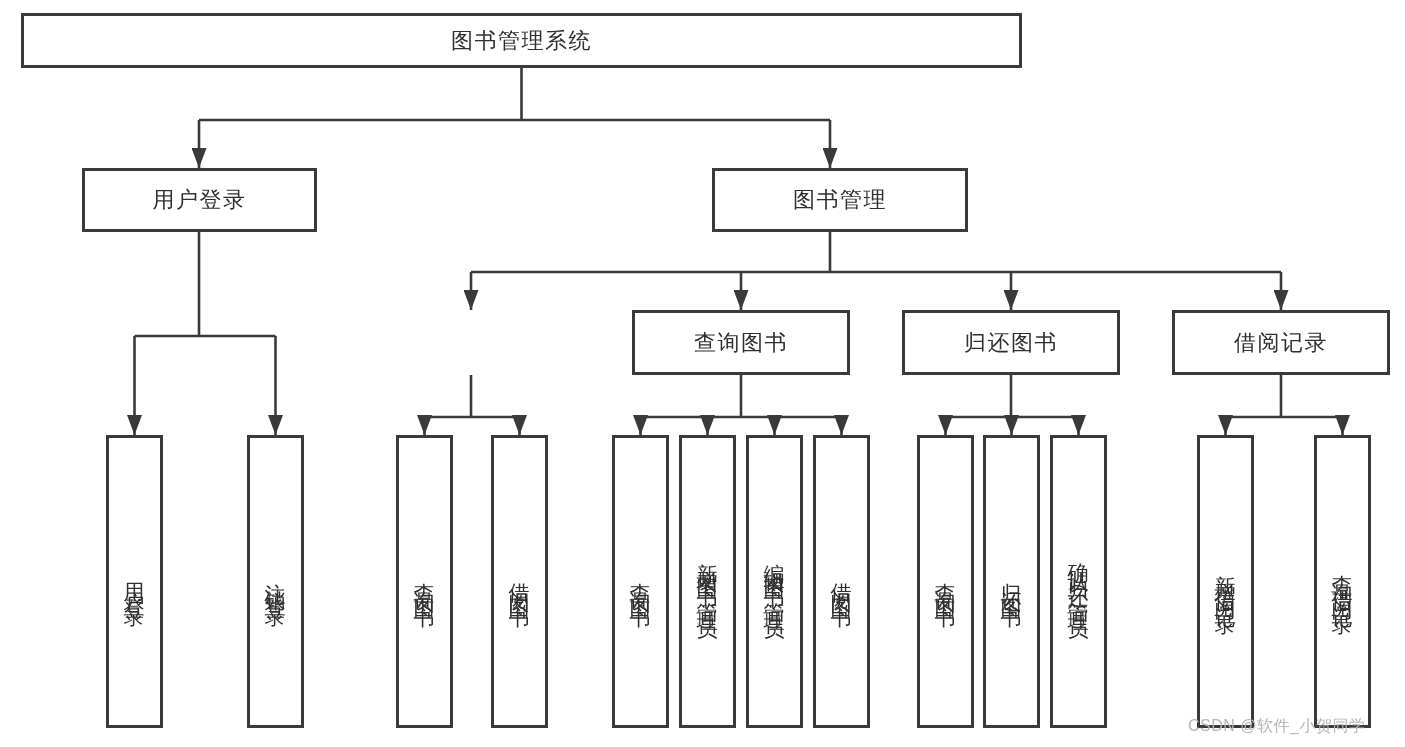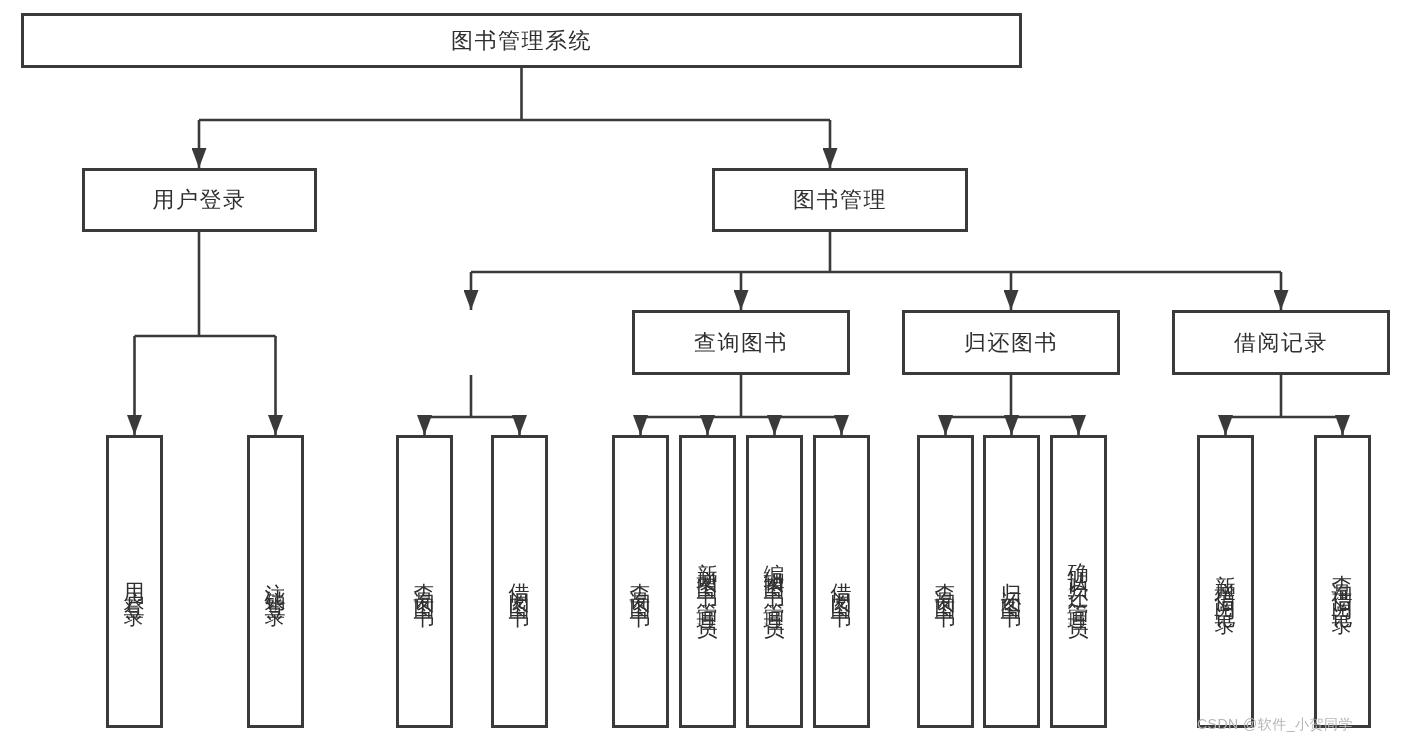--- a/index.html
+++ b/index.html
@@ -74,26 +74,25 @@
   .v-cb-query   { left: 917px; }
   .v-cb-return  { left: 983px; }
   .v-cb-confirm { left: 1050px; }
   .v-br-add     { left: 1197px; }
   .v-br-query   { left: 1314px; }
 
   .watermark {
     position: absolute;
     left: 1188px;
     top: 716px;
-    font-size: 14px;
+    font-size: 16px;
     color: var(--watermark);
     white-space: nowrap;
     z-index: 5;
     letter-spacing: 0.5px;
-    margin-left: 9px;
   }
 </style>
 </head>
 <body>
 
 <div class="canvas">
 
   <svg class="connectors" viewBox="0 0 1405 747" xmlns="http://www.w3.org/2000/svg">
     <defs>
       <marker id="arrowhead" viewBox="0 0 10 10" refX="10" refY="5" markerWidth="20" markerHeight="15" orient="auto" markerUnits="userSpaceOnUse" preserveAspectRatio="none">

